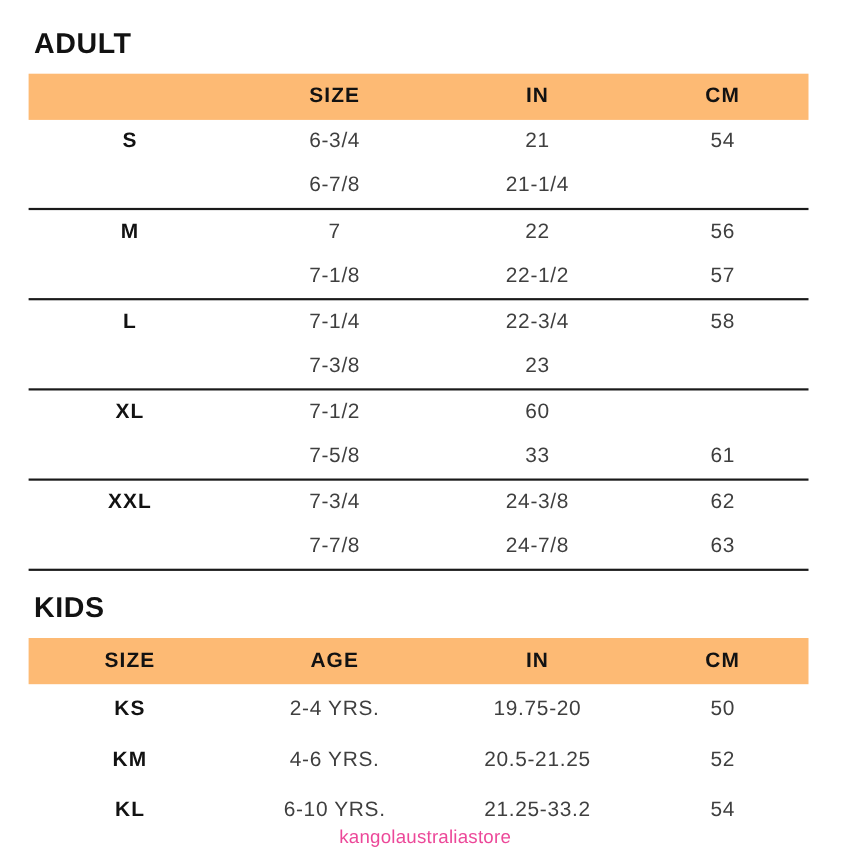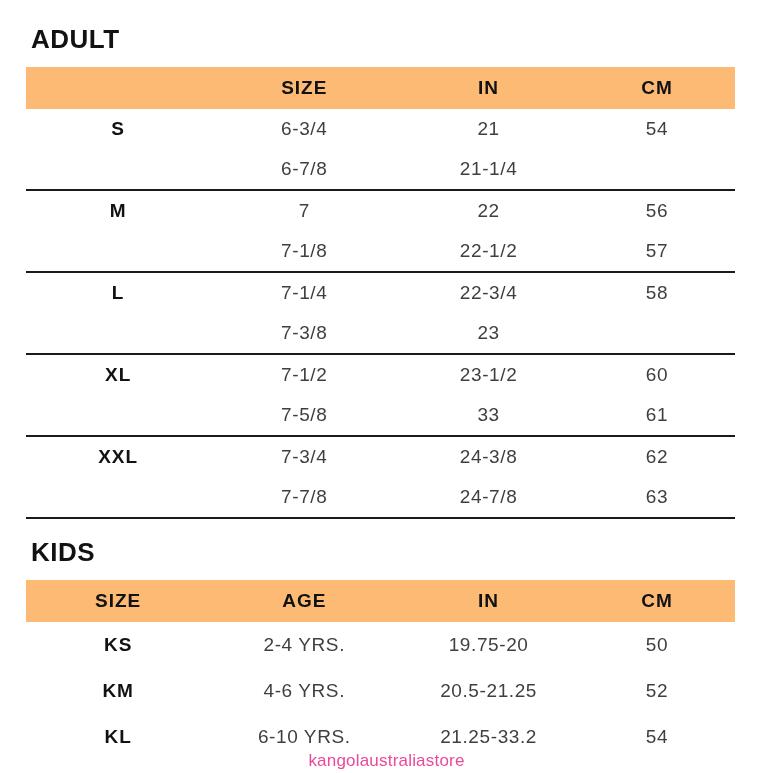--- a/index.html
+++ b/index.html
@@ -127,21 +127,20 @@
         <div class="td label"></div>
         <div class="td">7-3/8</div>
         <div class="td">23</div>
       </div>
     </div>
 
     <div class="group">
       <div class="grid-row tr">
         <div class="td label">XL</div>
         <div class="td">7-1/2</div>
-        <div class="td">23-1/2</div>
         <div class="td">60</div>
       </div>
       <div class="grid-row tr">
         <div class="td label"></div>
         <div class="td">7-5/8</div>
         <div class="td">33</div>
         <div class="td">61</div>
       </div>
     </div>
 

